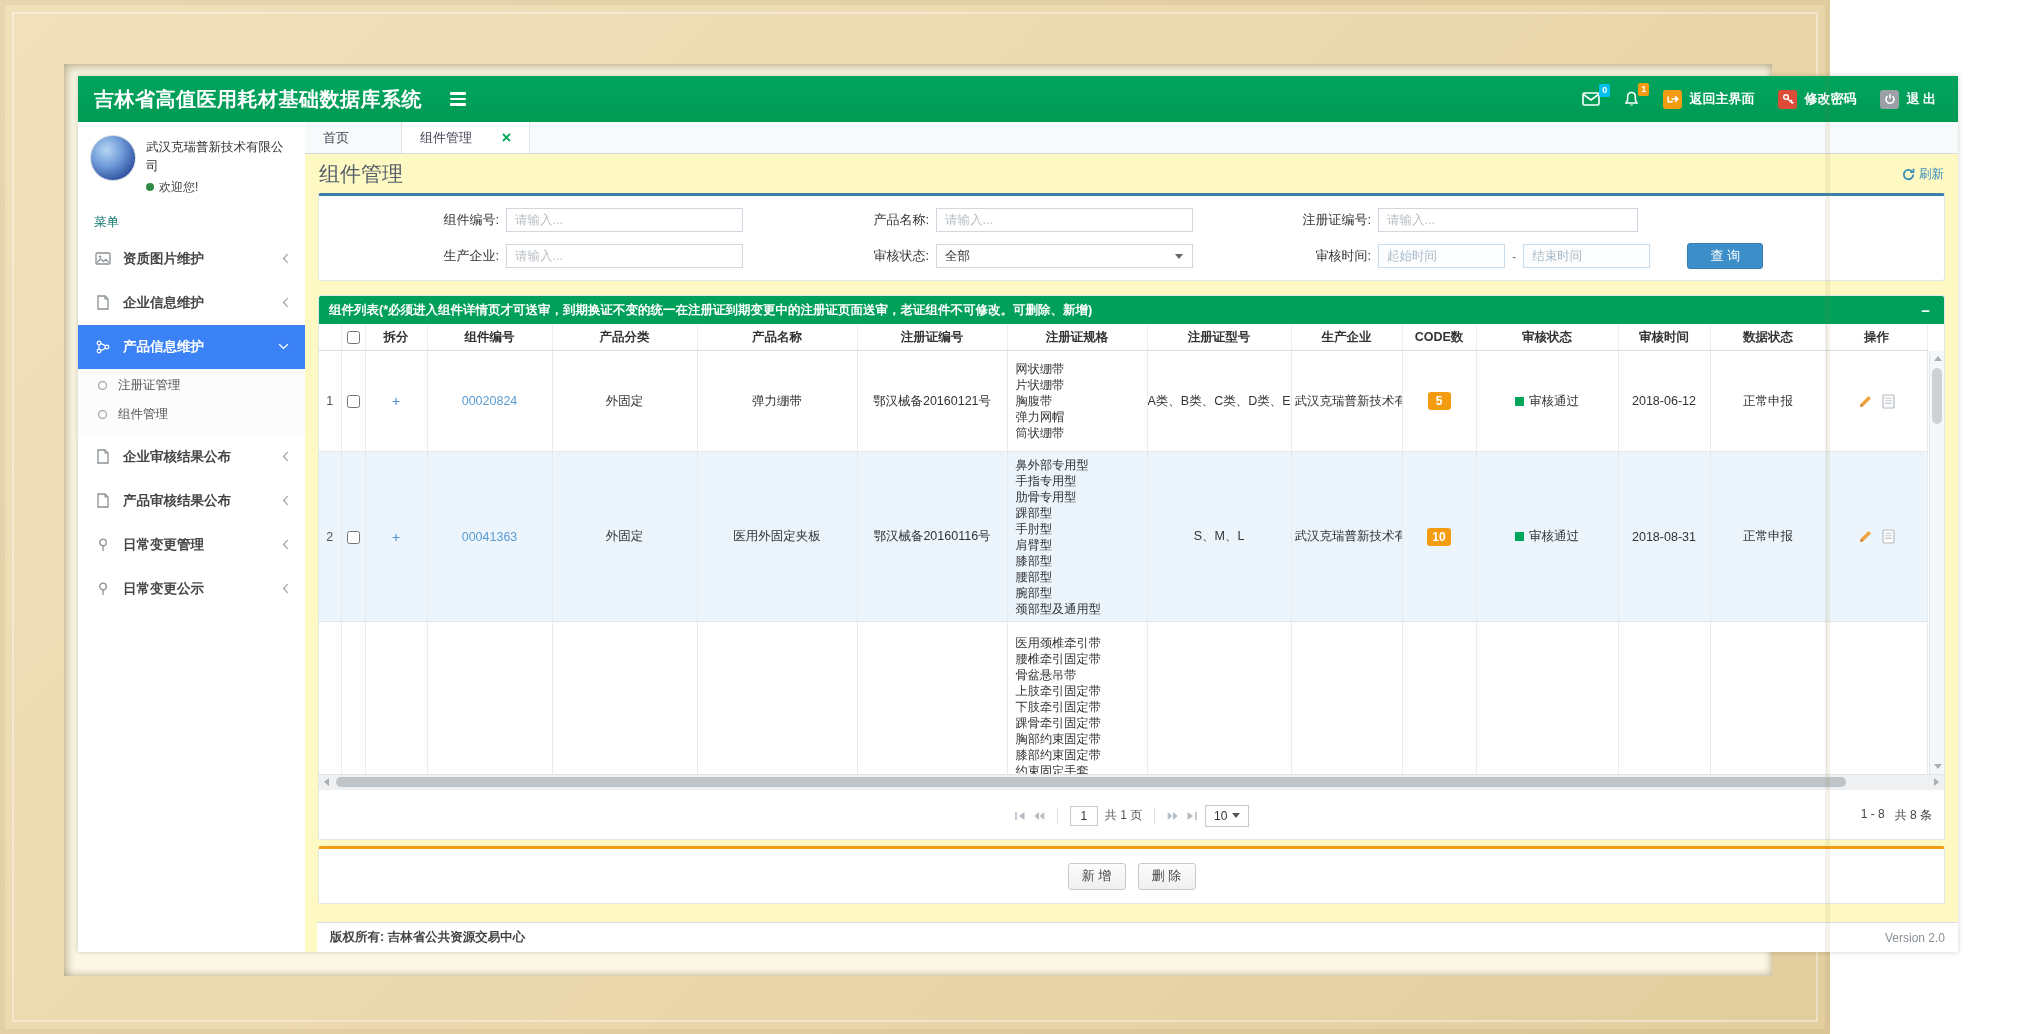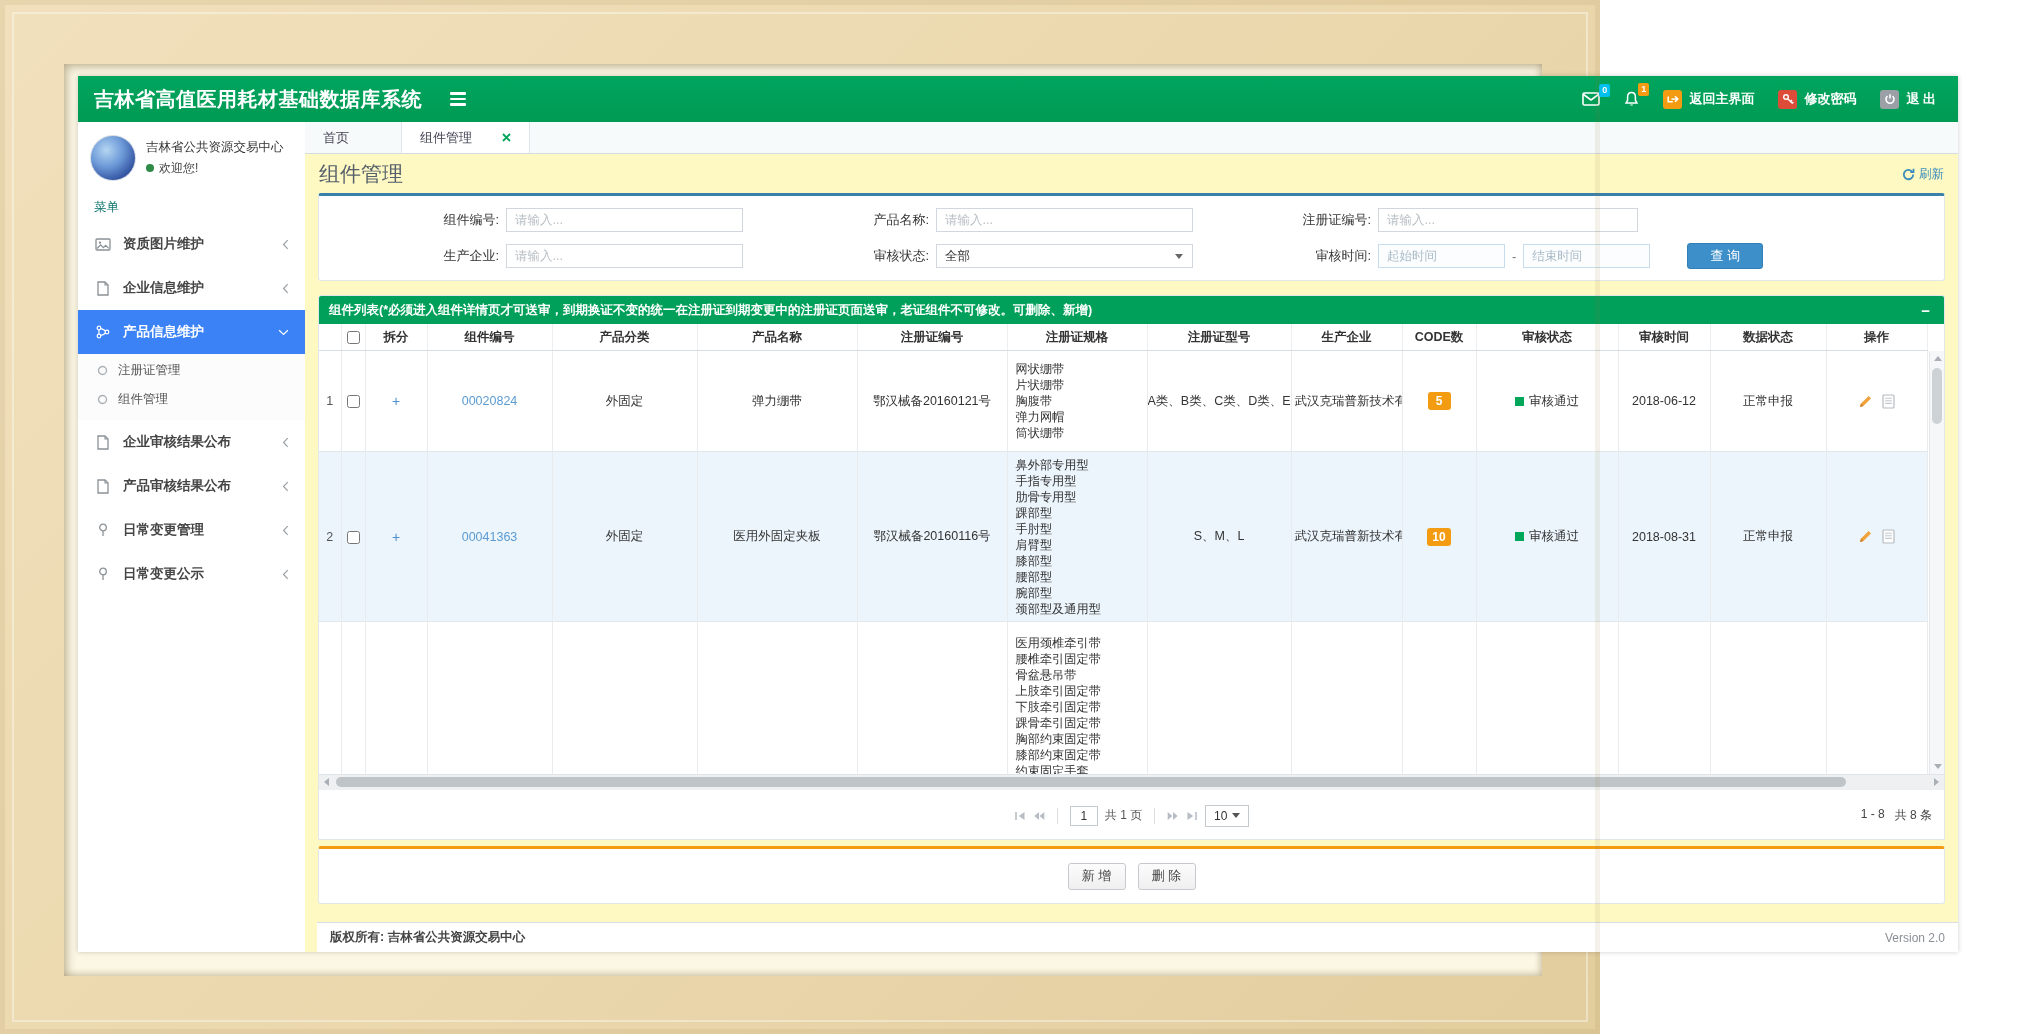--- a/index.html
+++ b/index.html
@@ -1,17 +1,17 @@
 <!DOCTYPE html>
 <html><head>
 <meta charset="utf-8">
 <style>
   html,body{margin:0;padding:0;}
   body{width:2023px;height:1034px;overflow:hidden;font-family:"Liberation Sans","DejaVu Sans",sans-serif;}
-  .stage{position:relative;width:1600px;height:1034px;
+  .stage{position:relative;width:1830px;height:1034px;
     background:linear-gradient(135deg,#f1e0bc 0%,#ead7ac 55%,#e2cd9e 100%);}
   .stage::before{content:"";position:absolute;inset:12px;border:2px solid rgba(255,255,255,.38);pointer-events:none;}
   .stage::after{content:"";position:absolute;inset:0;box-shadow:inset 0 0 0 5px rgba(150,118,60,.10);pointer-events:none;}
   .photo{position:absolute;left:64px;top:64px;right:58px;bottom:58px;background:#fbf7e4;
     box-shadow:inset 3px 3px 10px rgba(100,75,25,.35), inset -2px -2px 7px rgba(100,75,25,.22);}
   .app{position:absolute;left:14px;top:12px;width:1880px;height:876px;background:#fff;box-shadow:0 0 5px rgba(0,0,0,.2);}
 
   
   .topbar{position:absolute;left:0;top:0;right:0;height:46px;background:linear-gradient(#00a55e,#009a54);
     display:flex;align-items:center;color:#fff;}
@@ -185,21 +185,21 @@
               </span>
          <span>退 出</span>
        </span>
      </div>
    </header>
 
    <aside class="sidebar">
      <div class="userbox">
        <span class="avatar"></span>
        <div class="uinfo">
-         <div class="uname">吉林省公共资源交易中心</div>
+         <div class="uname">武汉克瑞普新技术有限公司</div>
          <div class="welcome">
                 <span class="gdot"></span>
                 <span>欢迎您!</span>
               </div>
        </div>
      </div>
      <div class="menu-label">菜单</div>
 
      <div class="nav-item">
        <span class="nic">

